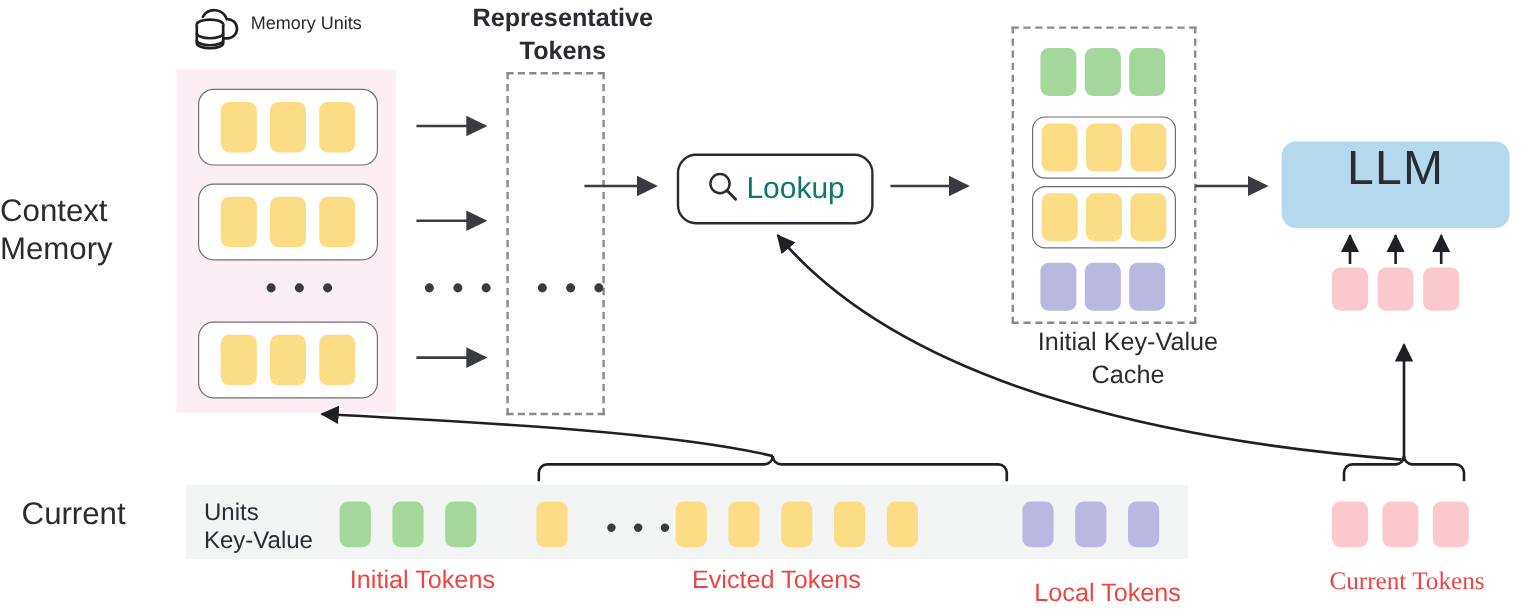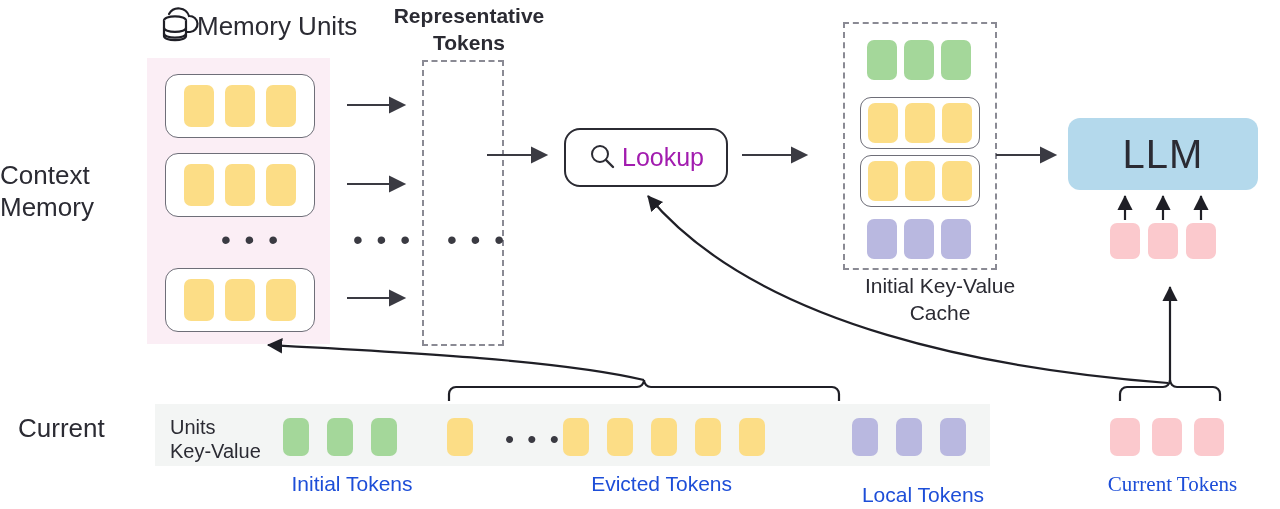--- a/index.html
+++ b/index.html
@@ -9,21 +9,21 @@
     color:#2b2b33;
   }
   .abs{position:absolute;}
   .lbl{position:absolute;color:#2b2b33;line-height:1.22;white-space:pre-line;}
 
   
   #context-memory-label{left:0;top:160px;width:140px;font-size:26px;}
   #inputs-label{left:18px;top:413px;font-size:26px;}
 
   
-  #memory-units-label{left:197px;top:11px;font-size:26px;}
+  #memory-units-label{left:197px;top:11px;font-size:15px;padding-left:12px;}
   #rep-tokens-label{left:384px;top:2px;width:170px;font-size:21px;text-align:center;line-height:1.3;font-weight:bold;}
   #kvcache-label{left:820px;top:272px;width:240px;font-size:21px;text-align:center;line-height:1.3;}
 
   
   #memory-units-icon{left:157px;top:2px;width:46px;height:46px;}
 
   
   #memory-panel{left:147px;top:58px;width:183px;height:286px;background:#fbeef5;}
   .mem-unit{
     position:absolute;left:165px;width:148px;height:62px;
@@ -43,48 +43,48 @@
   #rep-tok-1{top:84px;} #rep-tok-2{top:163px;} #rep-tok-3{top:274px;}
   #rep-ellipsis{left:447px;top:223px;font-size:28px;letter-spacing:3px;color:#3a3a42;}
   #mid-ellipsis{left:353px;top:223px;font-size:28px;letter-spacing:3px;color:#3a3a42;}
 
   
   #lookup-box{
     left:564px;top:128px;width:160px;height:55px;
     border:2px solid #2b2b33;border-radius:16px;background:#fff;
     display:flex;align-items:center;justify-content:center;gap:6px;
   }
-  #lookup-label{font-size:25px;color:#a21caf;}
+  #lookup-label{font-size:25px;color:#0f766e;}
 
   
   #kv-box{left:843px;top:22px;width:150px;height:244px;border:2px dashed #8a8a94;}
   .kv-row{position:absolute;left:860px;width:118px;height:50px;
     display:flex;align-items:center;justify-content:center;gap:7px;}
   .kv-row .tok{width:30px;height:40px;}
   .kv-row.framed{border:1.4px solid #6e6e78;border-radius:11px;background:#fff;}
   #kv-row-1{top:35px;} #kv-row-2{top:97px;} #kv-row-3{top:155px;} #kv-row-4{top:214px;}
 
   
   #llm-box{left:1068px;top:118px;width:190px;height:72px;background:#b4d9ec;border-radius:12px;
-    display:flex;align-items:center;justify-content:center;}
+    display:flex;justify-content:center;}
   #llm-label{font-size:40px;color:#2b2b33;letter-spacing:1px;}
   .llm-tok{position:absolute;top:223px;width:30px;height:36px;border-radius:7px;background:#fbc9cd;}
   #llm-tok-1{left:1110px;} #llm-tok-2{left:1148px;} #llm-tok-3{left:1186px;}
 
   
   #inputs-band{left:155px;top:404px;width:835px;height:62px;background:#f3f5f4;}
   #past-kv-label{left:170px;top:415px;font-size:20px;line-height:1.2;}
   .in-tok{position:absolute;top:418px;width:26px;height:38px;border-radius:7px;}
   #in-ellipsis{left:505px;top:424px;font-size:26px;letter-spacing:3px;color:#3a3a42;}
   .cur-tok{position:absolute;top:418px;width:30px;height:38px;border-radius:7px;background:#fbc9cd;}
 
   
-  .cap{position:absolute;top:472px;font-size:21px;text-align:center;color:#1d4ed8;}
+  .cap{position:absolute;top:472px;font-size:21px;text-align:center;color:#ef4444;}
   #cap-initial{left:267px;width:170px;}
-  #cap-evicted{left:562px;width:170px;text-align:right;}
+  #cap-evicted{left:562px;width:170px;}
   #cap-local{left:838px;width:170px;margin-top:11px;}
   #cap-current{left:1085px;width:175px;font-family:Liberation Serif, serif;}
 
   #overlay{position:absolute;left:0;top:0;width:1280px;height:509px;pointer-events:none;}
 </style>
 </head>
 <body>
 
 <div class="lbl" id="context-memory-label">Context
 Memory</div>

